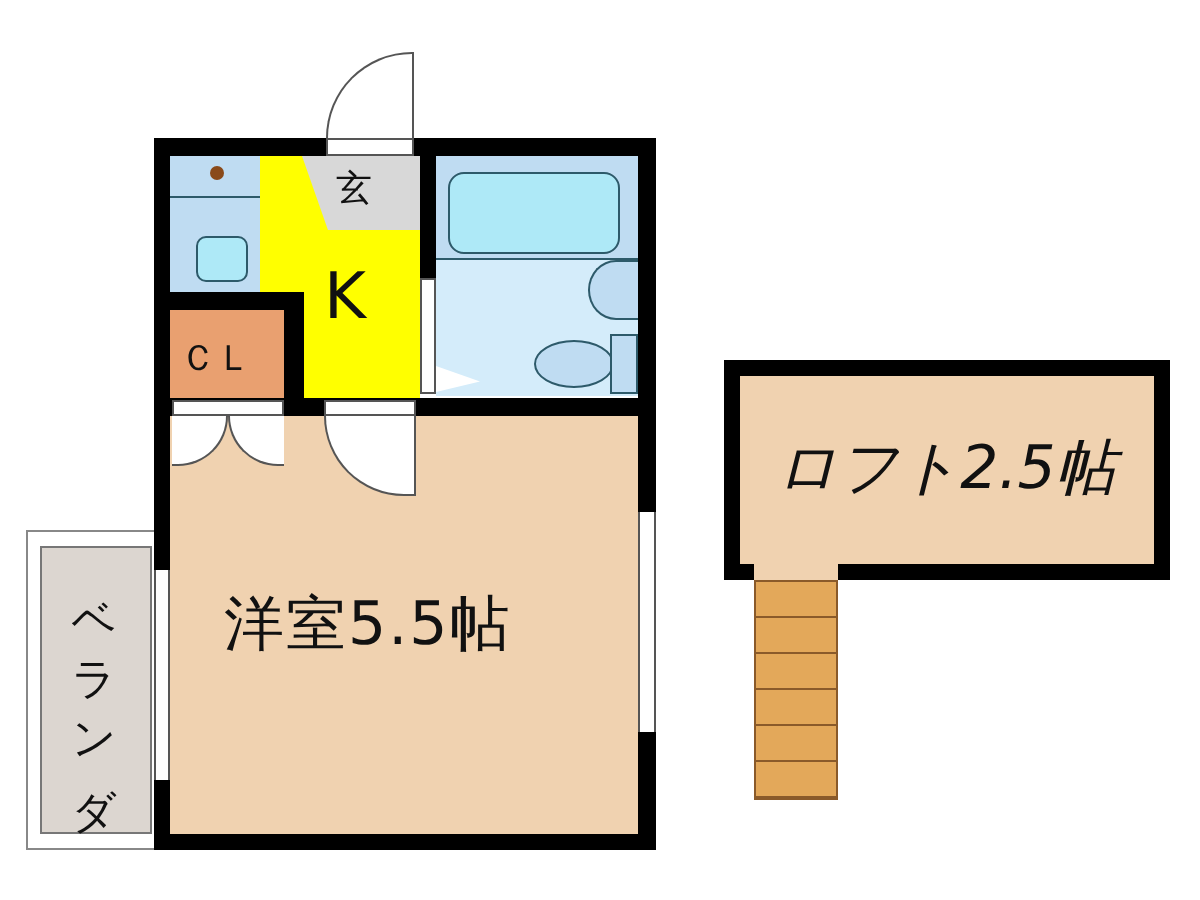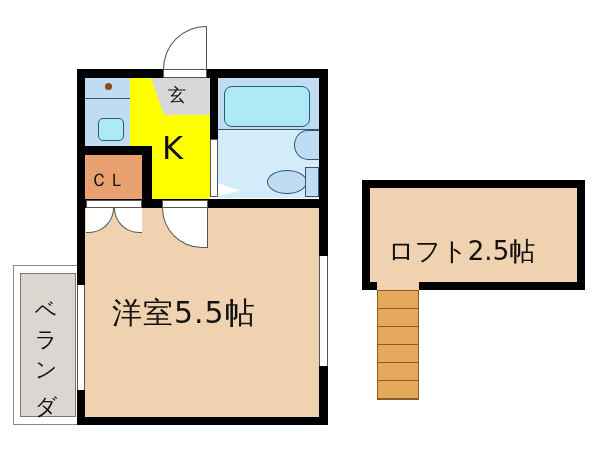--- a/index.html
+++ b/index.html
@@ -60,16 +60,16 @@
 <div class="abs" style="left:114px;top:208px;width:28px;height:25px;background:#fff;border-bottom-left-radius:28px;border:1px solid #555;border-right:none;border-top:none;"></div>
 
 <div class="abs" style="left:162px;top:200px;width:46px;height:8px;background:#fff;border:1px solid #555;"></div>
 <div class="abs" style="left:162px;top:208px;width:46px;height:40px;background:#fff;border-bottom-left-radius:46px;border:1px solid #555;border-top:none;"></div>
 
 <div class="abs" style="left:163px;top:69px;width:44px;height:9px;background:#fff;border:1px solid #555;"></div>
 <div class="abs" style="left:163px;top:26px;width:44px;height:43px;background:#fff;border-top-left-radius:44px;border:1px solid #555;border-bottom:none;"></div>
 
 <div class="abs" style="left:362px;top:180px;width:223px;height:110px;background:#f0d2b0;border:8px solid #000;"></div>
 <div class="abs" style="left:377px;top:282px;width:42px;height:8px;background:#f0d2b0;"></div>
-<div class="label" style="left:388px;top:238px;font-size:26px;">ロフト2.5帖</div>
+<div class="label" style="left:388px;top:220px;font-size:30px;font-style:italic;">ロフト2.5帖</div>
 
 <div class="abs" style="left:377px;top:290px;width:42px;height:110px;background:#e3a85a;border:1px solid #8a5a2a;
      background-image:repeating-linear-gradient(to bottom, #e3a85a 0px, #e3a85a 17px, #8a5a2a 17px, #8a5a2a 18px);"></div>
 
 </body></html>

